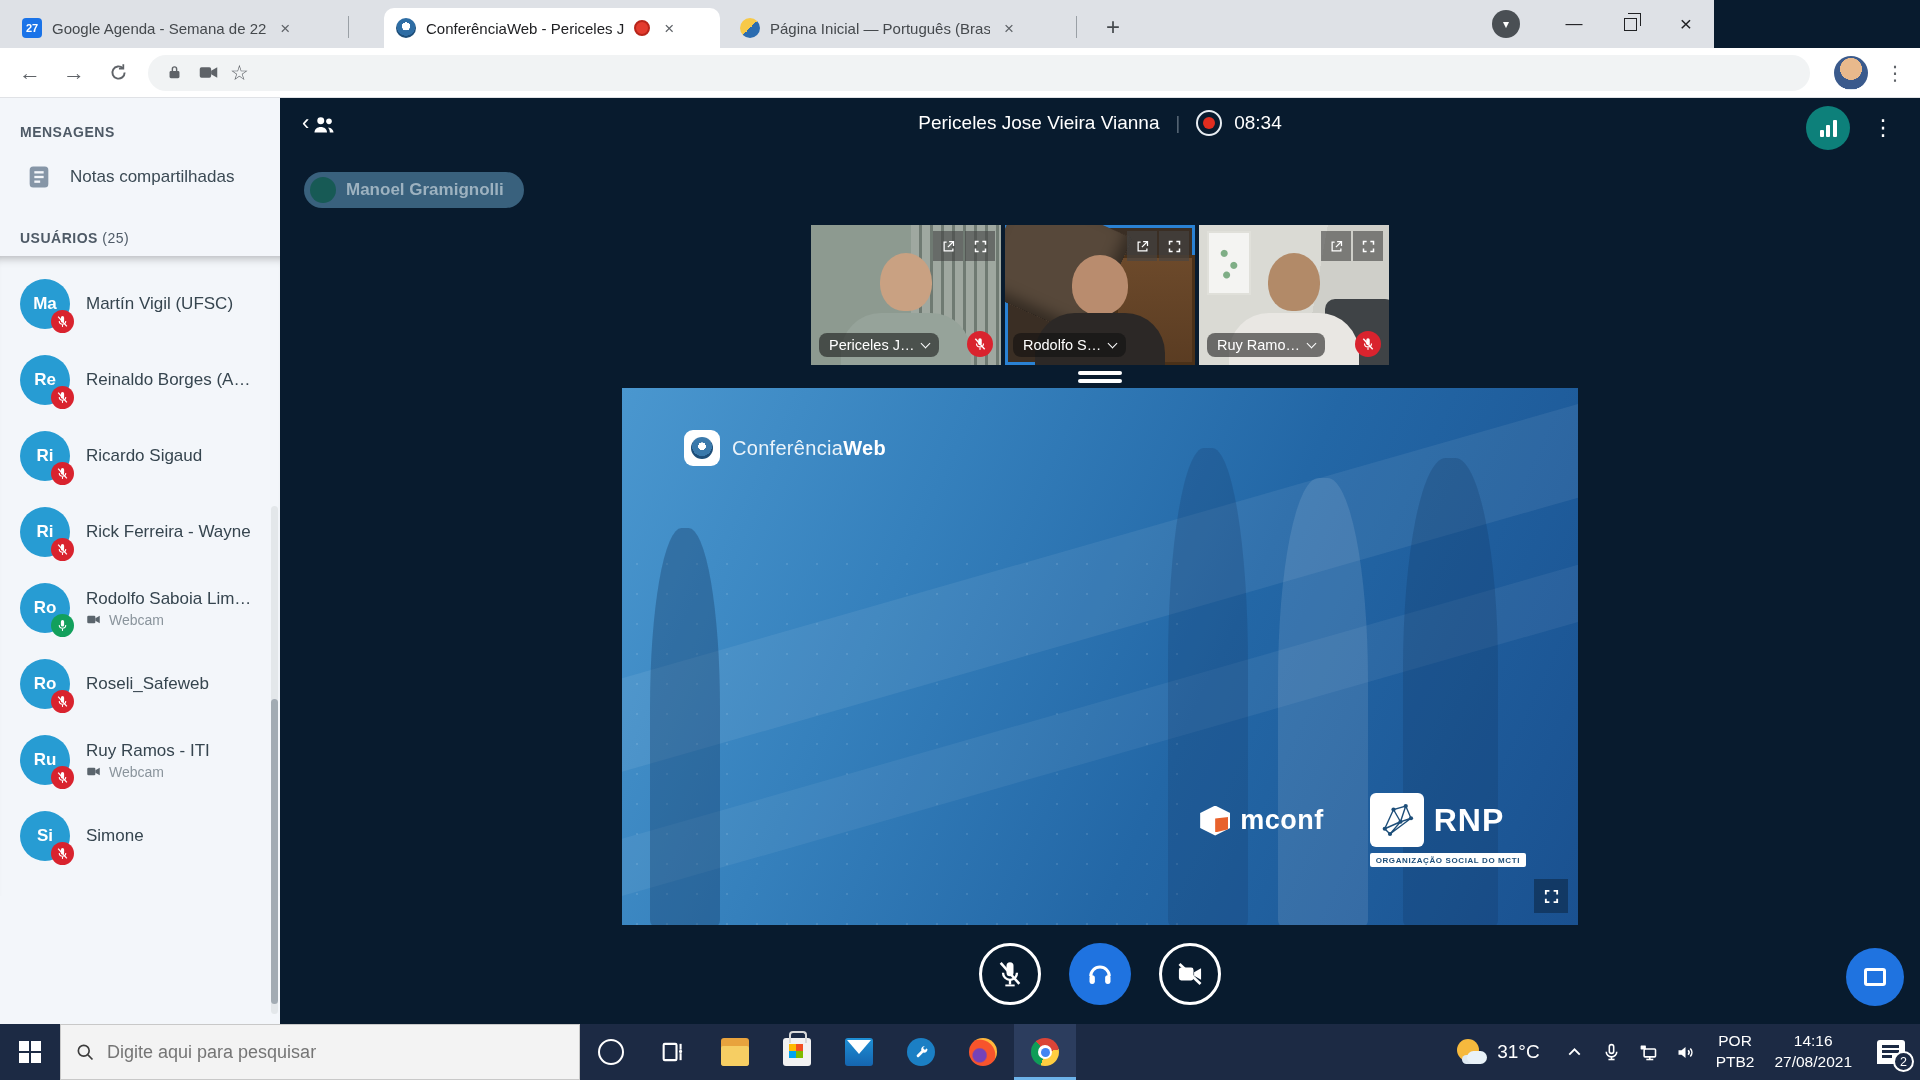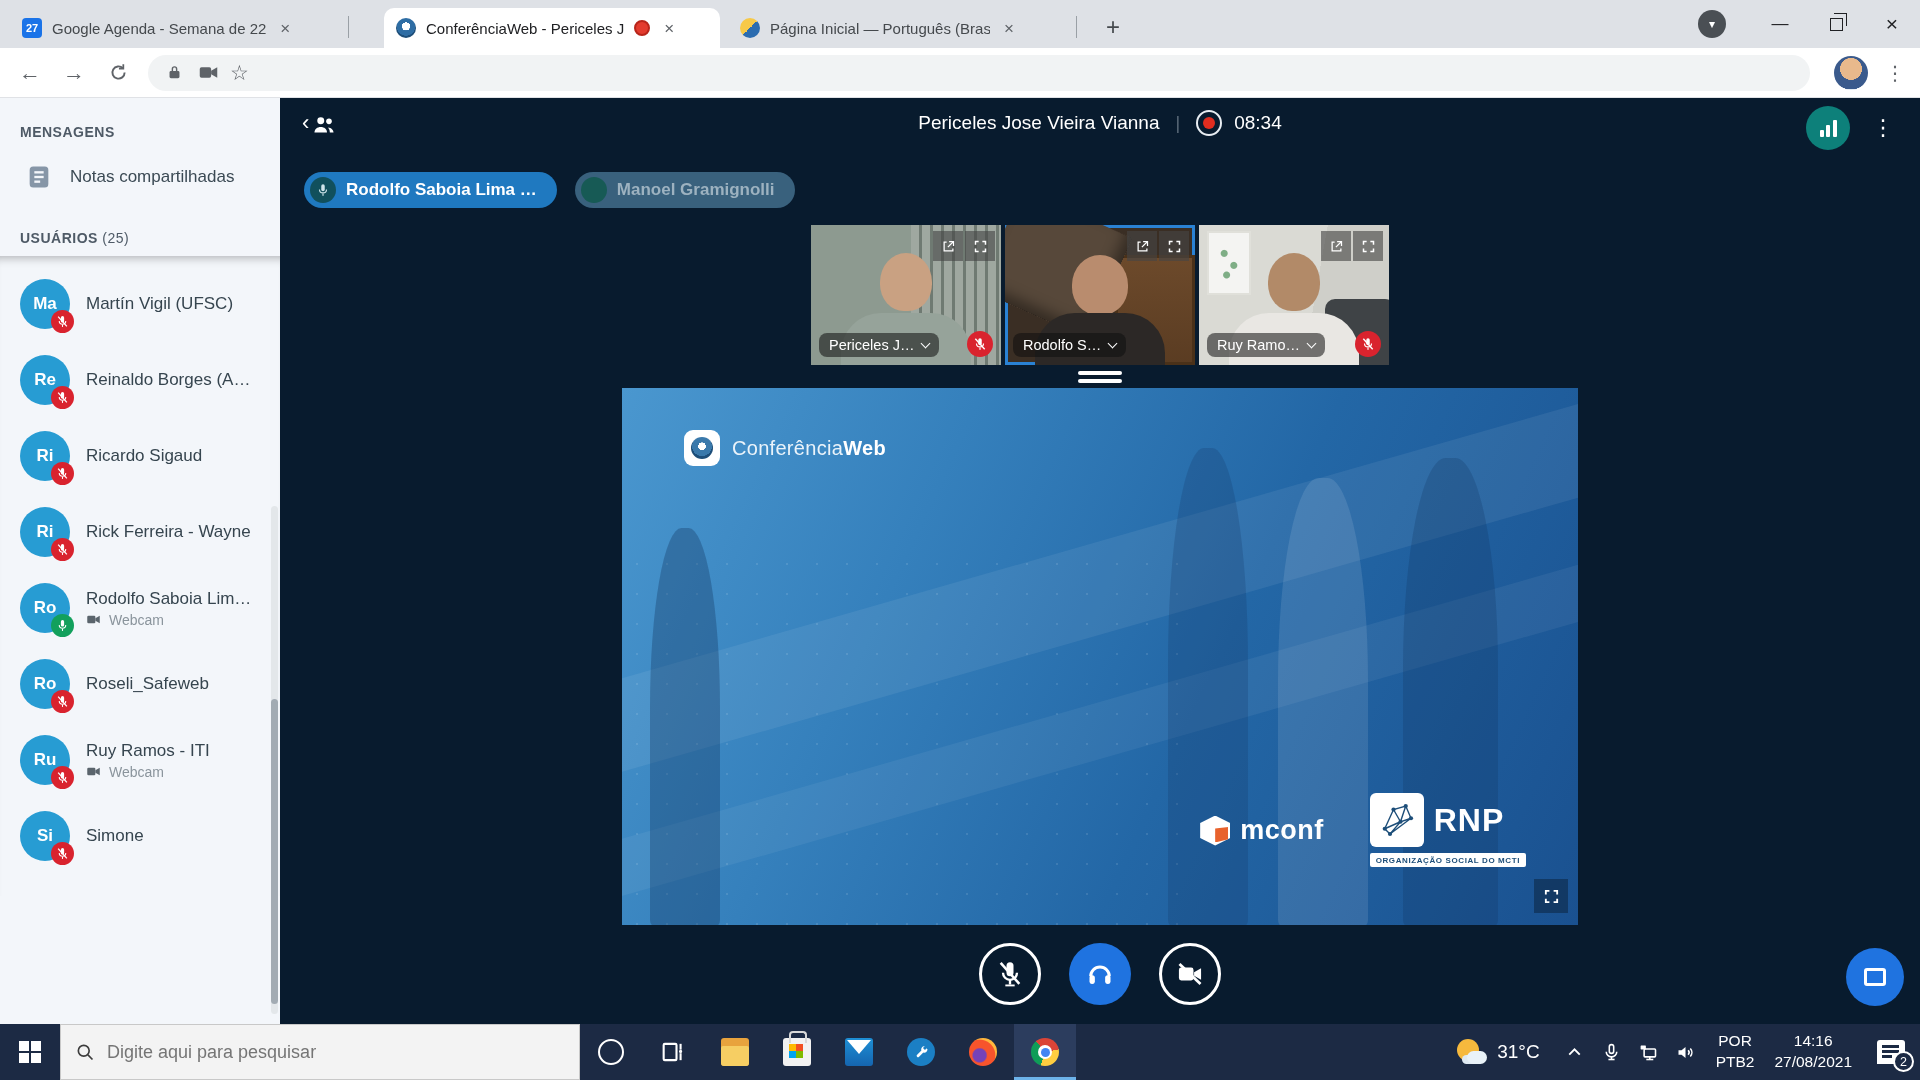--- a/index.html
+++ b/index.html
@@ -1,21 +1,21 @@
 <!DOCTYPE html>
 <html><head>
 <meta charset="utf-8">
 <style>
   * { margin:0; padding:0; box-sizing:border-box; }
   html,body { width:1920px; height:1080px; overflow:hidden; }
   body { font-family:"Liberation Sans", sans-serif; }
   .screen { position:relative; width:1920px; height:1080px; background:#081b2e; }
 
   
-  .tabstrip { position:absolute; top:0; left:0; width:1920px; height:48px; background:#dee1e6; }
+  .tabstrip { position:absolute; top:0; left:0; width:1714px; height:48px; background:#dee1e6; }
   .tab { position:absolute; top:8px; height:40px; display:flex; align-items:center; gap:10px;
          padding:0 12px; font-size:15px; color:#45494d; }
   .tab.active { background:#fff; border-radius:10px 10px 0 0; color:#202124; }
   .tab .title { white-space:nowrap; overflow:hidden; max-width:220px; }
   .tab-sep { position:absolute; top:16px; width:1px; height:22px; background:#9aa0a6; }
   .favicon { width:20px; height:20px; flex:0 0 auto; border-radius:4px; position:relative; }
   .fav-cal { background:#1a73e8; color:#fff; font-size:11px; font-weight:bold; display:flex; align-items:center; justify-content:center; }
   .fav-cw  { background:radial-gradient(circle at 50% 42%, #ffffff 0 26%, #2e6da4 27% 60%, #1d4e79 61% 100%); border-radius:50%; }
   .fav-br  { background:linear-gradient(135deg,#f7c948 0 50%, #2b6cb0 50% 100%); border-radius:50%; }
   .rec-dot { width:16px; height:16px; border-radius:50%; background:#e33b2e; border:2px solid #b8251a; }
@@ -148,21 +148,21 @@
   .fig.f2 { right:330px; top:60px; width:80px; height:480px; background:rgba(16,52,96,.22); }
   .fig.f3 { right:210px; top:90px; width:90px; height:450px; background:rgba(230,240,250,.12); }
   .fig.f4 { right:80px; top:70px; width:95px; height:470px; background:rgba(16,52,96,.25); }
   .brand { position:absolute; left:62px; top:42px; display:flex; align-items:center; gap:12px; }
   .brand-box { width:36px; height:36px; border-radius:9px; background:#fff; display:flex; align-items:center; justify-content:center; }
   .brand-box .cam-glyph { width:22px; height:22px; border-radius:50%;
         background:radial-gradient(circle at 50% 42%, #fff 0 22%, #3a79ab 23% 58%, #1d4e79 59% 100%); }
   .brand-text { color:#eaf3fa; font-size:20px; letter-spacing:.3px; }
   .brand-text b { color:#fff; }
   .slide-logos { position:absolute; right:52px; bottom:58px; display:flex; align-items:flex-start; gap:46px; }
-  .mconf { display:flex; align-items:center; gap:10px; margin-top:22px; }
+  .mconf { display:flex; align-items:center; gap:10px; margin-top:12px; }
   .cube { width:30px; height:30px; position:relative; }
   .cube::before { content:""; position:absolute; inset:0; background:#fff;
         clip-path:polygon(50% 0, 100% 25%, 100% 75%, 50% 100%, 0 75%, 0 25%); }
   .cube::after { content:""; position:absolute; left:50%; top:38%; width:44%; height:52%; background:#e8622d;
         clip-path:polygon(0 10%, 100% 0, 100% 80%, 0 100%); }
   .mconf span { color:#fff; font-size:27px; font-weight:bold; letter-spacing:.5px; }
   .rnp { display:flex; flex-direction:column; }
   .rnp-top { display:flex; align-items:center; gap:10px; }
   .rnp-box { width:54px; height:54px; background:#fff; border-radius:6px; display:flex; align-items:center; justify-content:center; }
   .rnp-box svg { width:42px; height:42px; }
@@ -483,30 +483,20 @@
         <span class="conn-btn">
           <i style="height:7px"></i>
             <i style="height:12px"></i>
             <i style="height:17px"></i>
         </span>
         <span class="conf-kebab">⋮</span>
       </div>
     </div>
 
     <div class="talkers">
-      <span class="pill on">
-        <span class="dot">
-          <svg viewBox="0 0 24 24">
-              <rect x="9" y="2" width="6" height="12" rx="3"></rect>
-              <path d="M5 11a7 7 0 0 0 14 0h-2a5 5 0 0 1-10 0z"></path>
-              <rect x="11" y="18" width="2" height="4"></rect>
-            </svg>
-        </span>
-        <span class="name">Rodolfo Saboia Lima …</span>
-      </span>
       <span class="pill off">
         <span class="dot"></span>
         <span class="name">Manoel Gramignolli</span>
       </span>
     </div>
 
     <div class="cam-strip">
       <div class="tile scene1">
         <div class="blinds"></div>
         <div class="person"></div>

